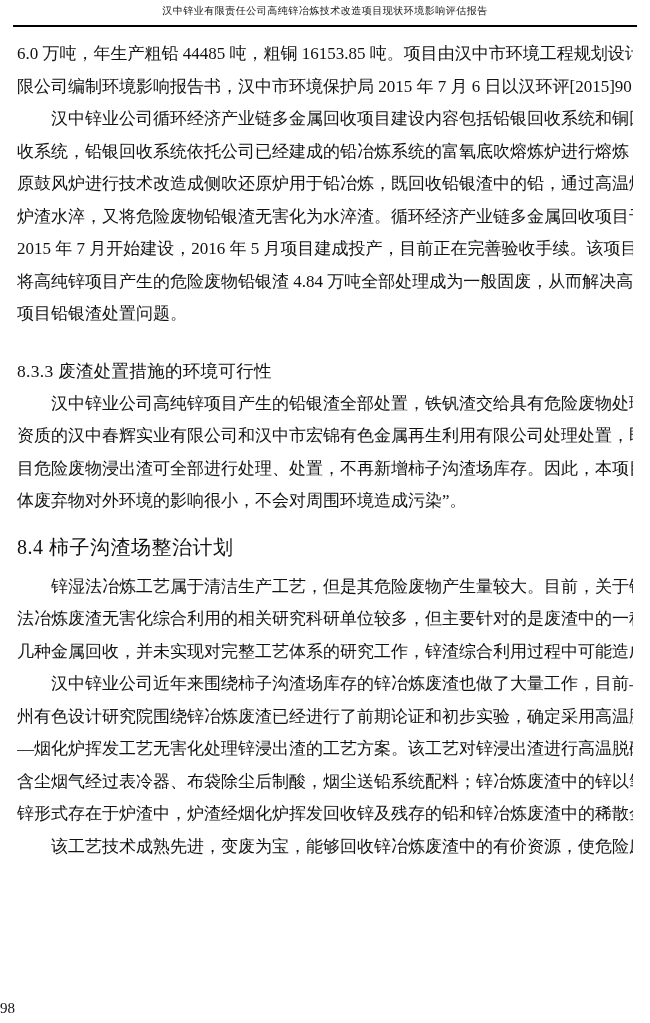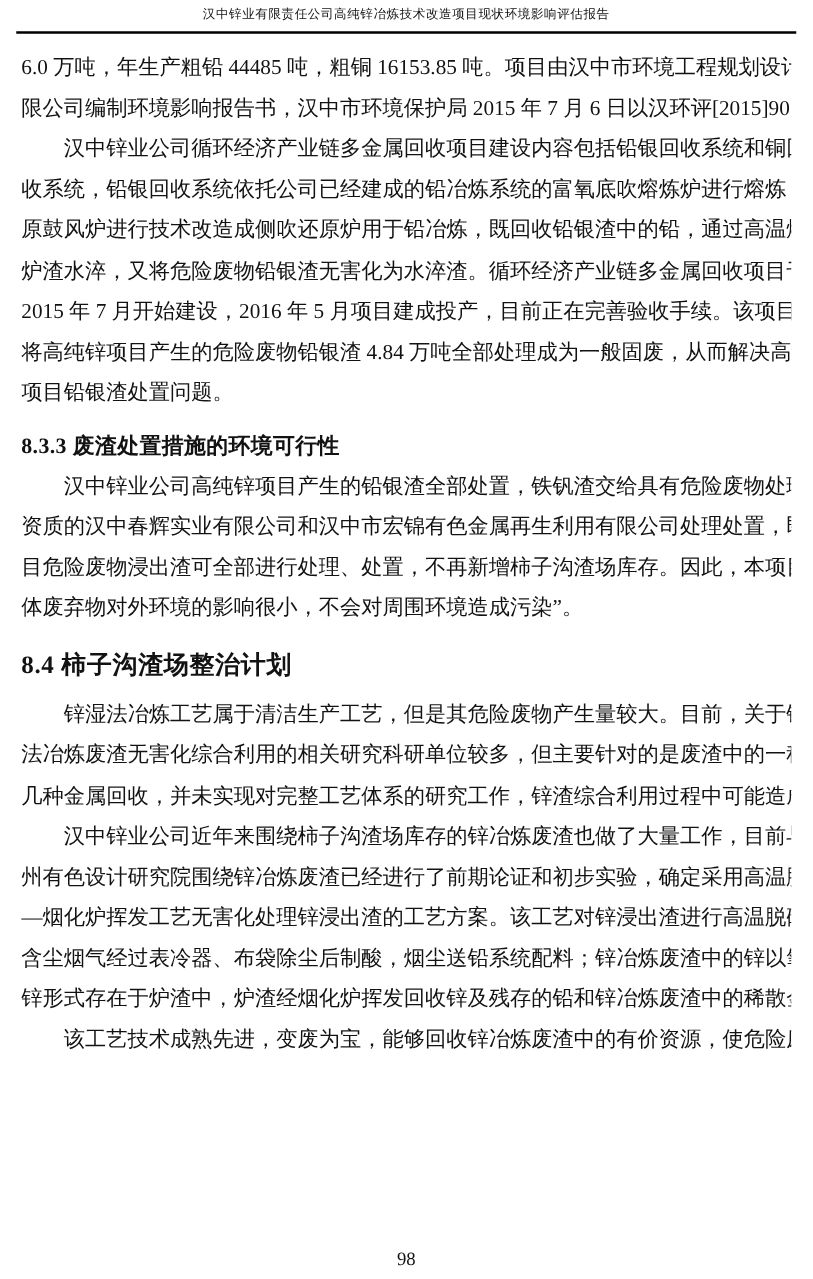--- a/index.html
+++ b/index.html
@@ -48,41 +48,41 @@
     overflow: hidden;
   }
   .line.last-line {
     text-align-last: left;
   }
   .line.first-indent {
     text-indent: 2em;
   }
   .heading-l1 {
     font-size: 20px;
-    font-weight: bold;
+    font-weight: normal;
     height: 36px;
     line-height: 36px;
     margin-top: 11px;
     margin-bottom: 6px;
     letter-spacing: 0.5px;
   }
   .heading-l2 {
     font-size: 17.5px;
-    font-weight: bold;
+    font-weight: normal;
     height: 33px;
     line-height: 33px;
-    margin-top: 9px;
+    margin-top: 24px;
     letter-spacing: 0.3px;
   }
   .page-number {
     position: absolute;
     bottom: 6px;
     left: 0;
     right: 0;
-    text-align: center;
+    text-align: left;
     font-size: 15px;
   }
 </style>
 </head>
 <body>
 
 <div class="page-header">汉中锌业有限责任公司高纯锌冶炼技术改造项目现状环境影响评估报告</div>
 
 <div class="header-rule"></div>
 

